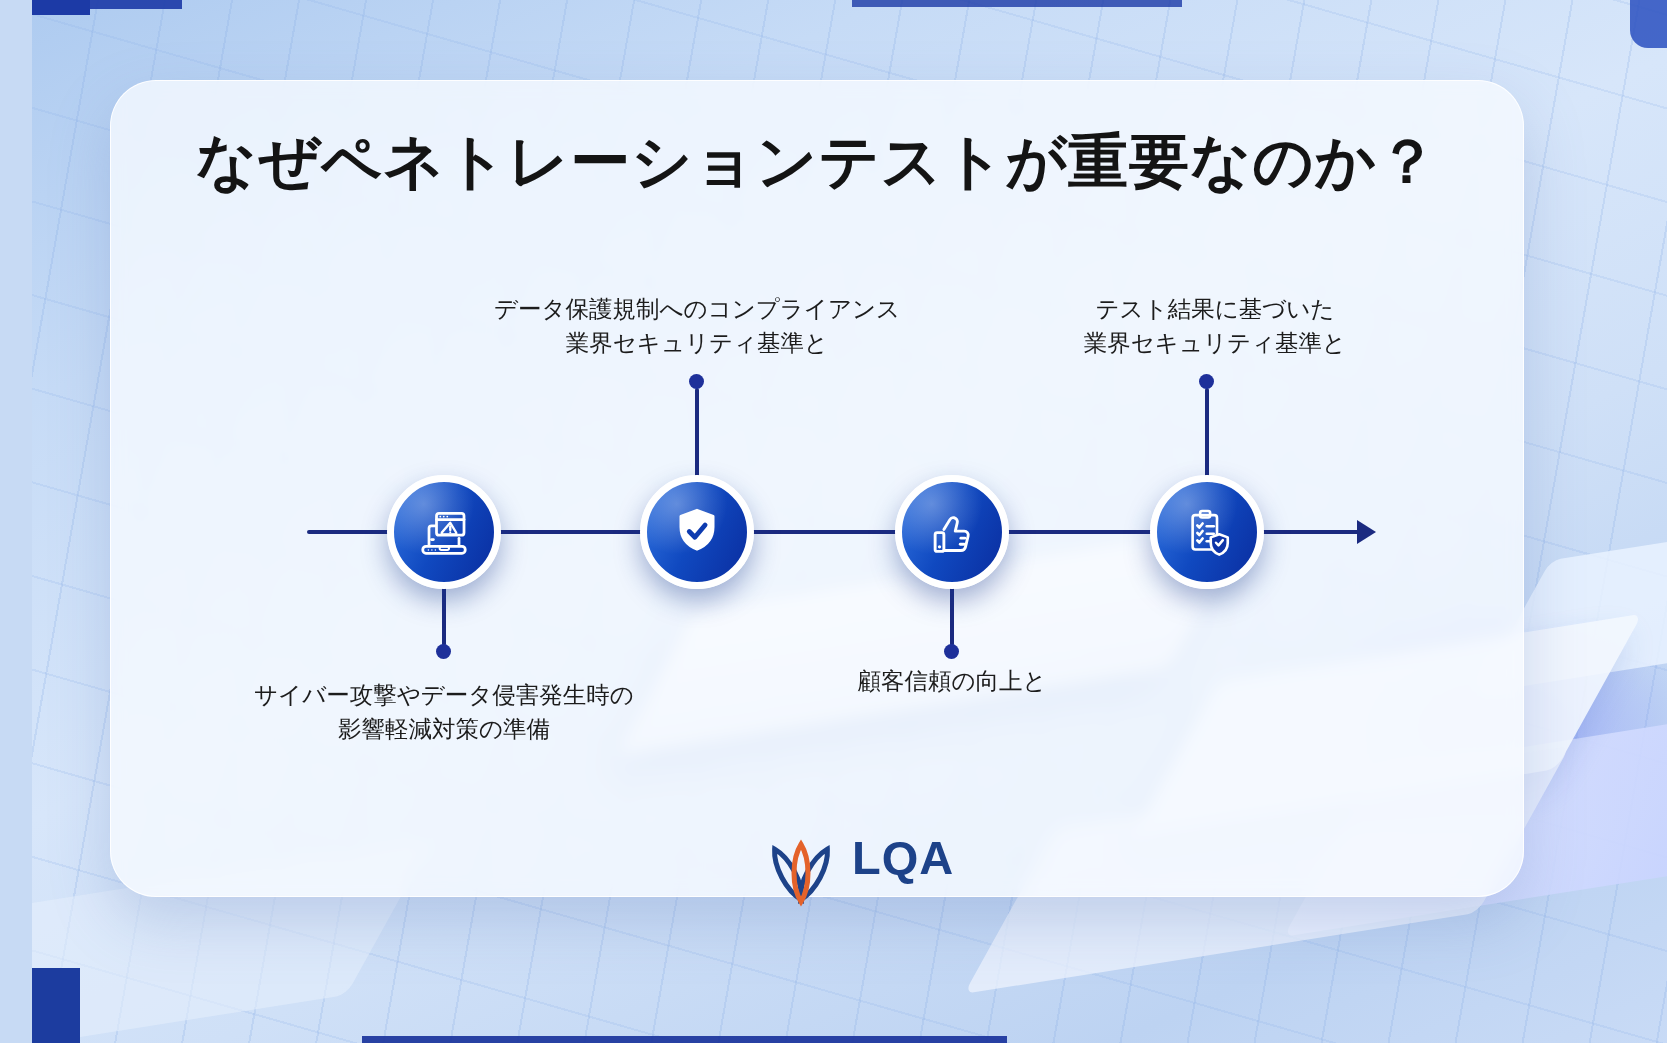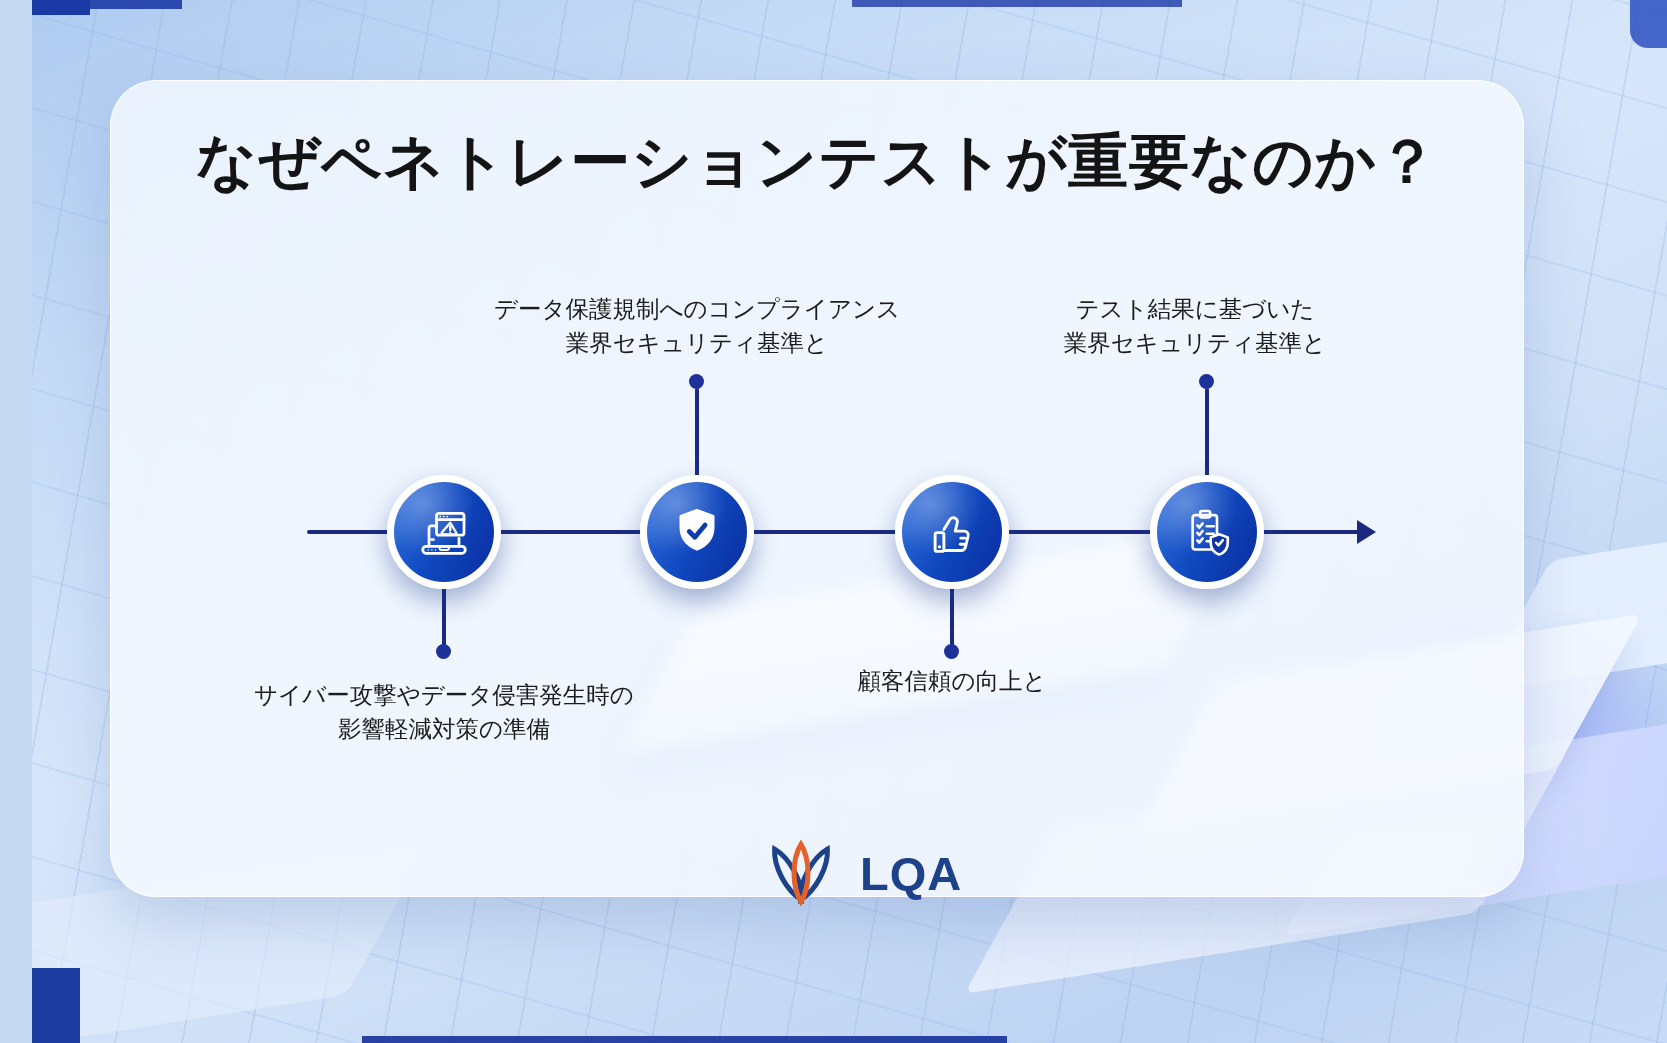--- a/index.html
+++ b/index.html
@@ -108,29 +108,29 @@
   .node-3 { left: 863px; }
   .node-4 { left: 1118px; }
   .node svg { width: 60px; height: 60px; display: block; }
 
   
   .step-label {
     position: absolute; z-index: 5; text-align: center;
     font-size: 23.5px; line-height: 34px; font-weight: 500; color: #1c1c1c;
   }
   .label-above-2 { left: 425px; top: 292px; width: 480px; }
-  .label-above-4 { left: 923px; top: 292px; width: 480px; text-align: center; }
+  .label-above-4 { left: 943px; top: 292px; width: 480px; text-align: center; }
   .label-below-1 { left: 162px; top: 678px; width: 500px; }
   .label-below-3 { left: 670px; top: 664px; width: 500px; text-align: center; }
   .step-label span { display: block; }
 
   
   .brand-logo {
     position: absolute; left: 726px; top: 830px; height: 86px; z-index: 5;
-    display: flex; align-items: center; gap: 16px;
+    display: flex; align-items: flex-start; gap: 8px;
   }
   .logo-mark { width: 86px; height: 86px; }
   .logo-text {
     font-size: 47px; font-weight: 800; letter-spacing: 1px; color: #1d4289;
   }
 </style>
 </head>
 <body>
 
 <div class="stage">

